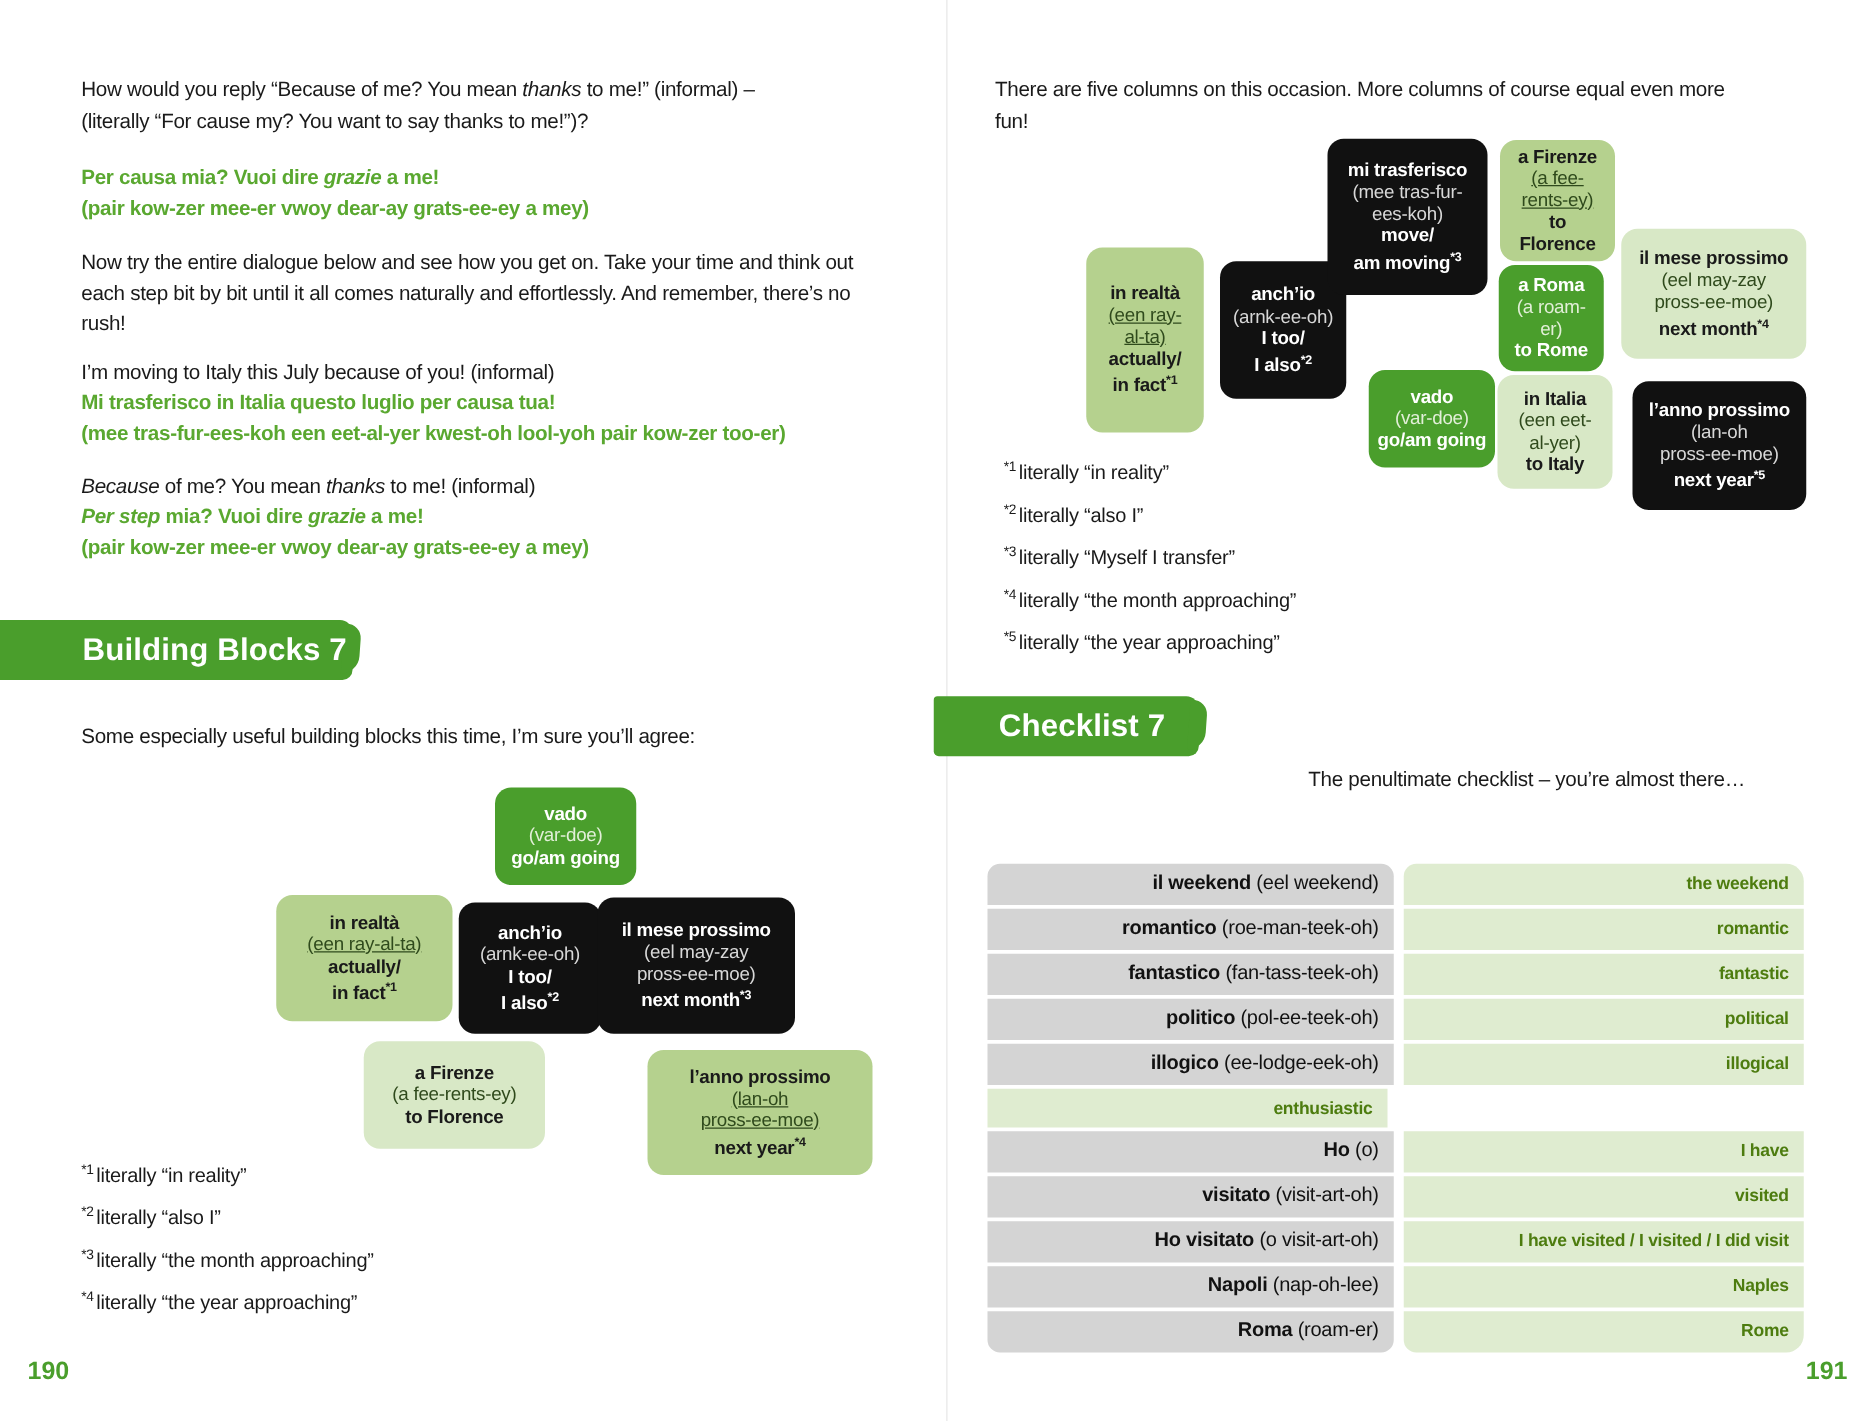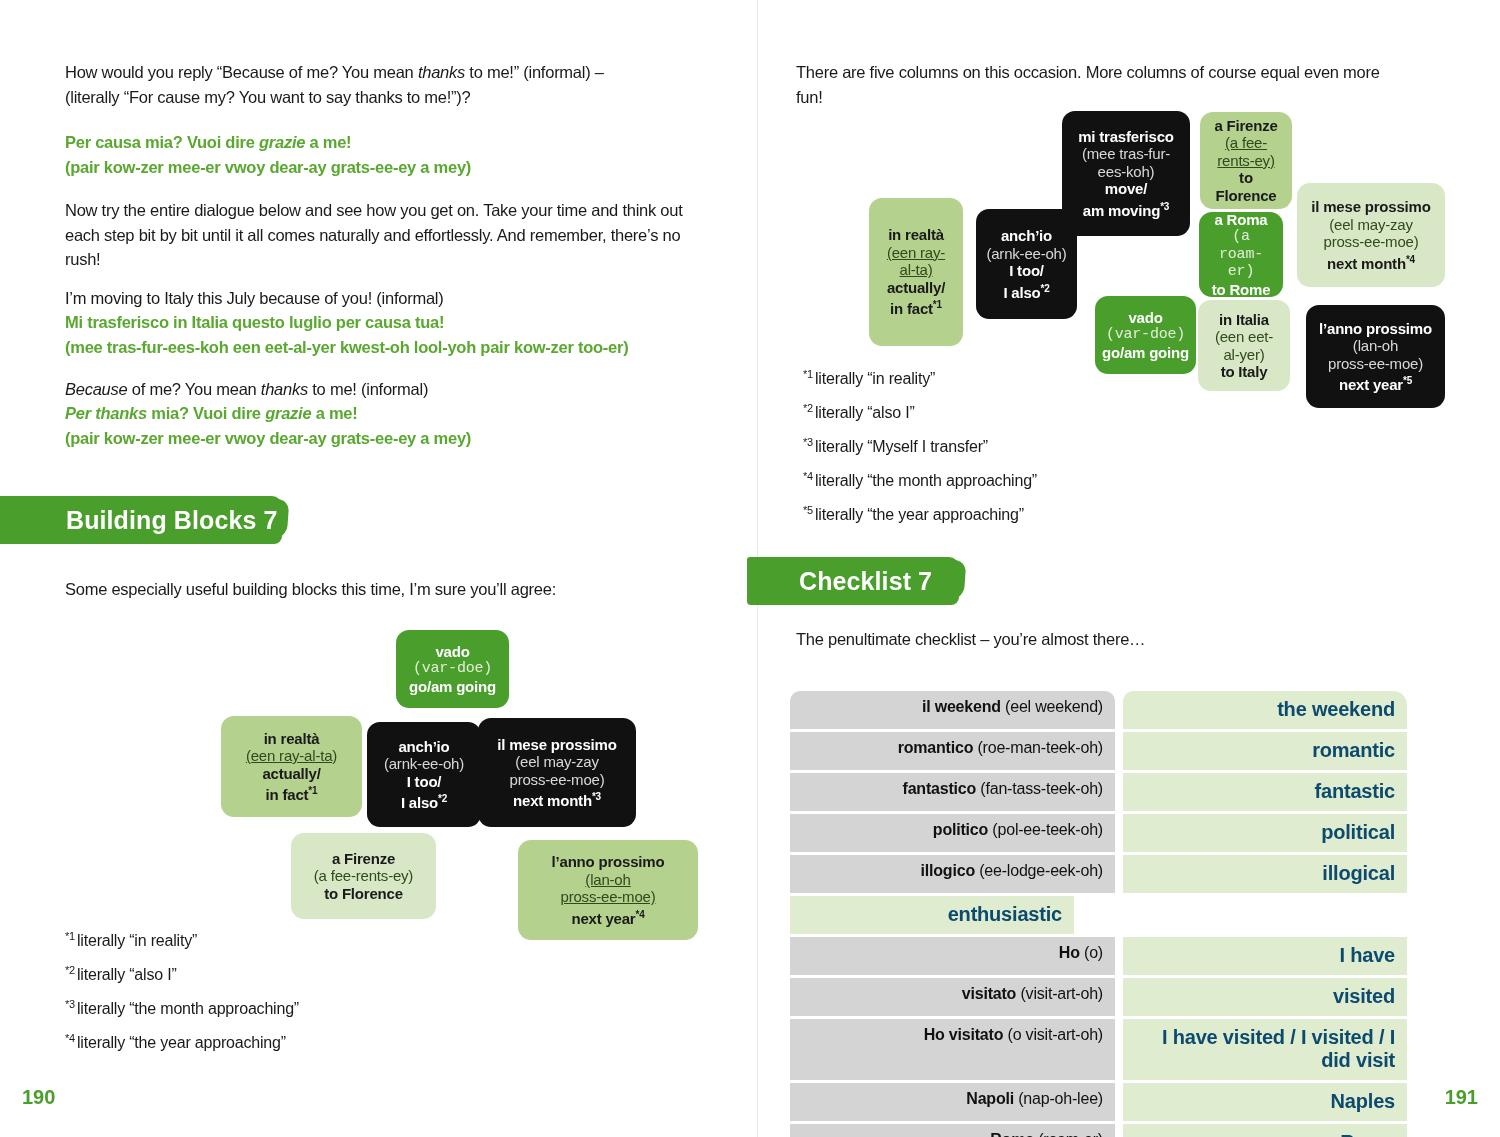--- a/index.html
+++ b/index.html
@@ -77,21 +77,21 @@
     line-height: 17.5px;
   }
   .blk-it   { font-weight: bold; font-size: 15px; letter-spacing: -0.2px; }
   .blk-pron { font-weight: normal; font-size: 15px; letter-spacing: -0.2px; }
   .blk-en   { font-weight: bold; font-size: 15px; letter-spacing: -0.2px; }
   .blk-en sup, .blk-it sup { font-size: 10px; }
 
   .c-black  { background: #111111; color: #ffffff; }
   .c-black .blk-pron { color: #d8d8d8; }
   .c-green  { background: #4a9e2c; color: #ffffff; }
-  .c-green .blk-pron { color: #e2efd8; font-family: Liberation Mono, monospace; }
+  .c-green .blk-pron { color: #e2efd8; }
   .c-mid    { background: #b5d18e; color: #1a1a1a; }
   .c-mid .blk-pron { color: #2f4a1c; text-decoration: underline; }
   .c-pale   { background: #d8e8c6; color: #1a1a1a; }
   .c-pale .blk-pron { color: #2f4a1c; }
 
   
   .fn {
     position: absolute;
     font-size: 16px;
     letter-spacing: -0.2px;
@@ -113,26 +113,26 @@
     width: 325px;
     background: #d4d4d4;
     padding: 7px 12px 8px;
     font-size: 16px;
     letter-spacing: -0.2px;
     color: #111111;
   }
   .cl-left b { font-weight: bold; }
   .cl-left span { font-weight: normal; }
   .cl-right {
-    width: 284px;
+    width: 320px;
     background: #dfecd0;
     padding: 7px 12px 8px;
-    font-size: 20px;
+    font-size: 14px;
     letter-spacing: -0.2px;
-    color: #0c4a6e;
+    color: #4d7c0f;
     font-weight: 600;
   }
   .cl-row:first-child .cl-left  { border-radius: 10px 10px 0 0; }
   .cl-row:first-child .cl-right { border-radius: 10px 14px 0 0; }
   .cl-row:last-child .cl-left   { border-radius: 0 0 10px 10px; }
   .cl-row:last-child .cl-right  { border-radius: 0 0 14px 10px; }
 
   
   .folio {
     position: absolute;
@@ -172,21 +172,21 @@
   </div>
   <div class="para" style="left:65px; top:377px; width:660px;">
     <i>Because</i> of me? You mean <i>thanks</i> to me! (informal)
   </div>
 
   <div class="para green" style="left:65px; top:310px; width:660px;">
     Mi trasferisco in Italia questo luglio per causa tua!<br>
     (mee tras-fur-ees-koh een eet-al-yer kwest-oh lool-yoh pair kow-zer too-er)
   </div>
   <div class="para green" style="left:65px; top:401px; width:660px;">
-    <i>Per thanks</i> mia? Vuoi dire <i>grazie</i> a me!<br>
+    <i>Per step</i> mia? Vuoi dire <i>grazie</i> a me!<br>
     (pair kow-zer mee-er vwoy dear-ay grats-ee-ey a mey)
   </div>
 
   <div class="banner" style="left:-12px; top:496px; width:294px; padding-left:78px;">
     <span class="banner-label">Building Blocks 7</span>
   </div>
 
   <div class="para" style="left:65px; top:577px; width:640px;">Some especially useful building blocks this time, I’m sure you’ll agree:</div>
 
   <div class="block c-green" style="left:396px; top:630px; width:113px; height:78px;">
@@ -315,21 +315,21 @@
     <sup>*4</sup><span>literally “the month approaching”</span>
   </div>
   <div class="fn" style="left:46px; top:504px;">
     <sup>*5</sup><span>literally “the year approaching”</span>
   </div>
 
   <div class="banner" style="left:-10px; top:557px; width:212px; padding-left:52px;">
     <span class="banner-label">Checklist 7</span>
   </div>
 
-  <div class="para" style="left:39px; top:627px; width:600px;">The penultimate checklist – you’re almost there…</div>
+  <div class="para" style="left:39px; top:612px; width:600px;text-align:right;">The penultimate checklist – you’re almost there…</div>
 
   <div class="checklist" style="left:33px; top:691px;">
     <div class="cl-row">
       <div class="cl-left"><b>il weekend</b> <span>(eel weekend)</span></div>
       <div class="cl-right">the weekend</div>
     </div>
     <div class="cl-row">
       <div class="cl-left"><b>romantico</b> <span>(roe-man-teek-oh)</span></div>
       <div class="cl-right">romantic</div>
     </div>

